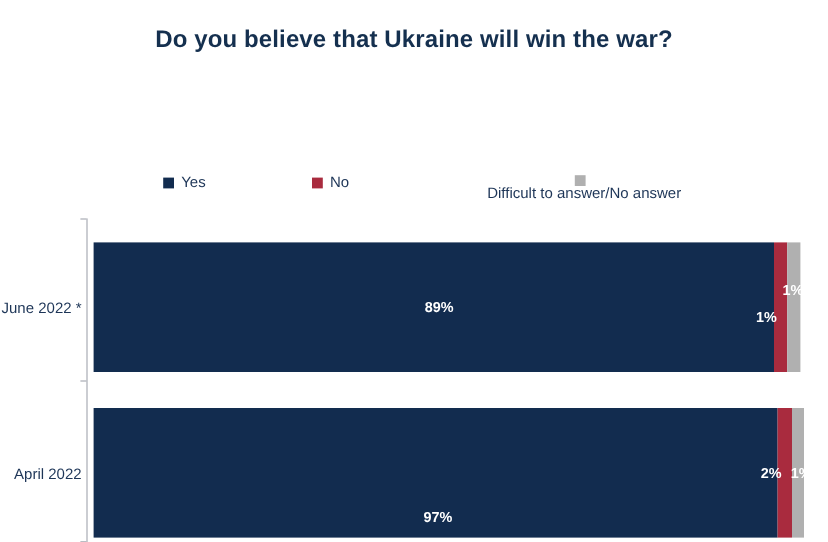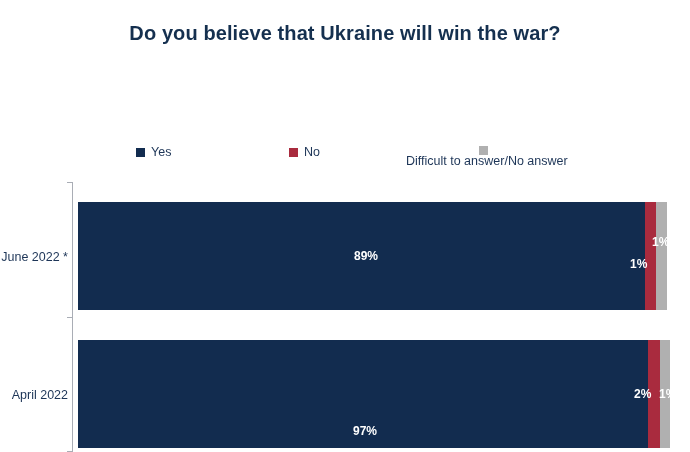--- a/index.html
+++ b/index.html
@@ -41,21 +41,21 @@
     height: 18px;
   }
   .legend-item {
     position: absolute;
     top: 0;
     display: flex;
     align-items: center;
     white-space: nowrap;
   }
   .legend-item.i0 { left: 0px; }
-  .legend-item.i1 { left: 153px; }
+  .legend-item.i1 { left: 124px; }
   .legend-item.i2 { left: 270px; flex-direction: column; }
 
   .legend-swatch {
     width: 9px;
     height: 9px;
     margin-right: 6px;
     flex: 0 0 auto;
   }
   .legend-label {
     font-size: 12.5px;

